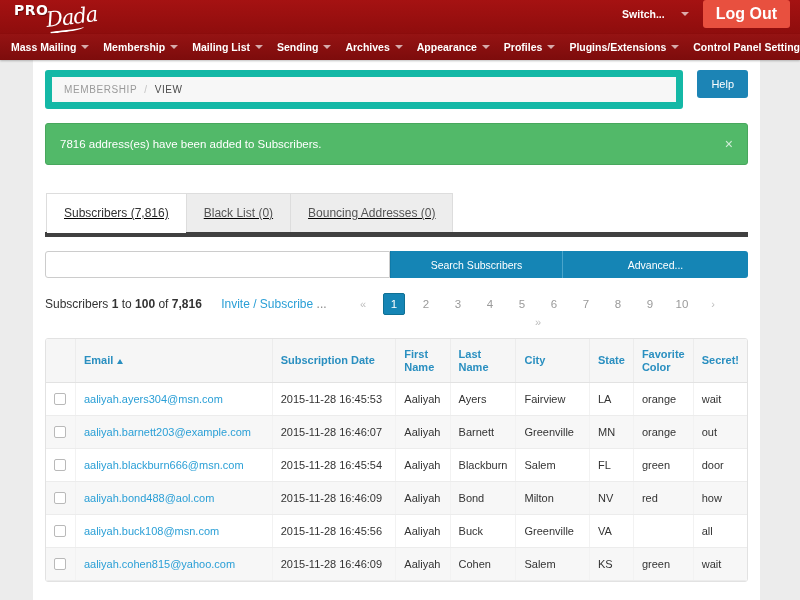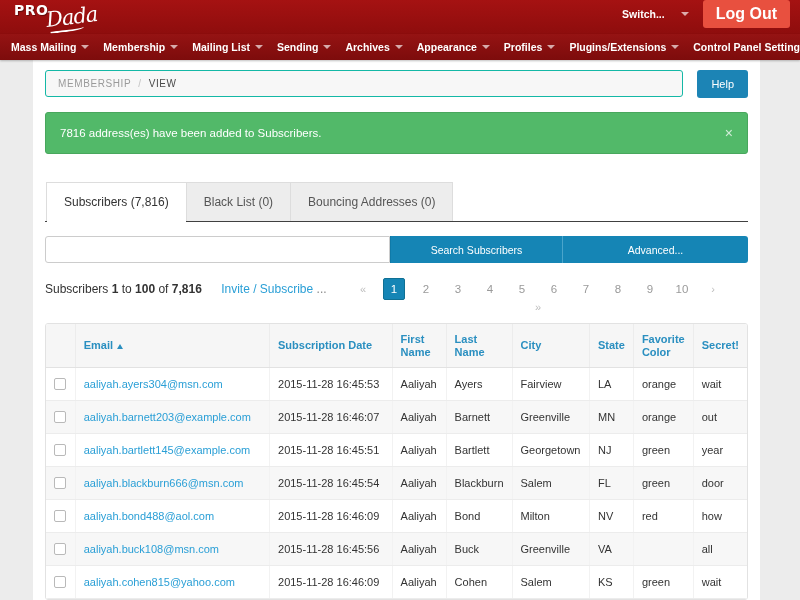--- a/index.html
+++ b/index.html
@@ -122,21 +122,21 @@
     height: 540px;
     background: #fff;
     padding: 10px 12px 0 12px;
   }
 
   
   .crumbrow { display: flex; align-items: flex-start; }
   .breadcrumb {
     flex: 1 1 auto;
     background: #f7f7f7;
-    border: 1px solid #14b8a6;
+    border: 7px solid #14b8a6;
     border-radius: 3px;
     padding: 7px 12px;
     font-size: 10px;
     color: #9a9a9a;
     letter-spacing: .6px;
   }
   .breadcrumb .sep { color: #c4c4c4; margin: 0 7px; }
   .breadcrumb .cur { color: #4a4a4a; }
   .help-btn {
     margin-left: 14px;
@@ -163,22 +163,23 @@
   .alert .msg { flex: 1 1 auto; }
   .alert .x {
     color: rgba(255,255,255,.75);
     font-size: 14px; cursor: pointer; line-height: 1;
   }
 
   
   .tabs {
     margin-top: 28px;
     display: flex;
-    border-bottom: 1px solid #404040;
+    border-bottom: 5px solid #404040;
     padding-left: 1px;
+    text-decoration: underline;
   }
   .tab {
     font-size: 12px;
     color: #555;
     padding: 12px 17px;
     border: 1px solid #ddd;
     border-bottom: none;
     background: #ededed;
     margin-right: -1px;
     cursor: pointer;
@@ -478,33 +479,20 @@
             <td>Barnett</td>
             <td>Greenville</td>
             <td>MN</td>
             <td>orange</td>
             <td>out</td>
           </tr>
           <tr>
             <td class="col-cb">
                 <span class="cb"></span>
               </td>
-            <td class="email"><a href="#">aaliyah.bartlett145@example.com</a></td>
-            <td>2015-11-28 16:45:51</td>
-            <td>Aaliyah</td>
-            <td>Bartlett</td>
-            <td>Georgetown</td>
-            <td>NJ</td>
-            <td>green</td>
-            <td>year</td>
-          </tr>
-          <tr>
-            <td class="col-cb">
-                <span class="cb"></span>
-              </td>
             <td class="email"><a href="#">aaliyah.blackburn666@msn.com</a></td>
             <td>2015-11-28 16:45:54</td>
             <td>Aaliyah</td>
             <td>Blackburn</td>
             <td>Salem</td>
             <td>FL</td>
             <td>green</td>
             <td>door</td>
           </tr>
           <tr>

